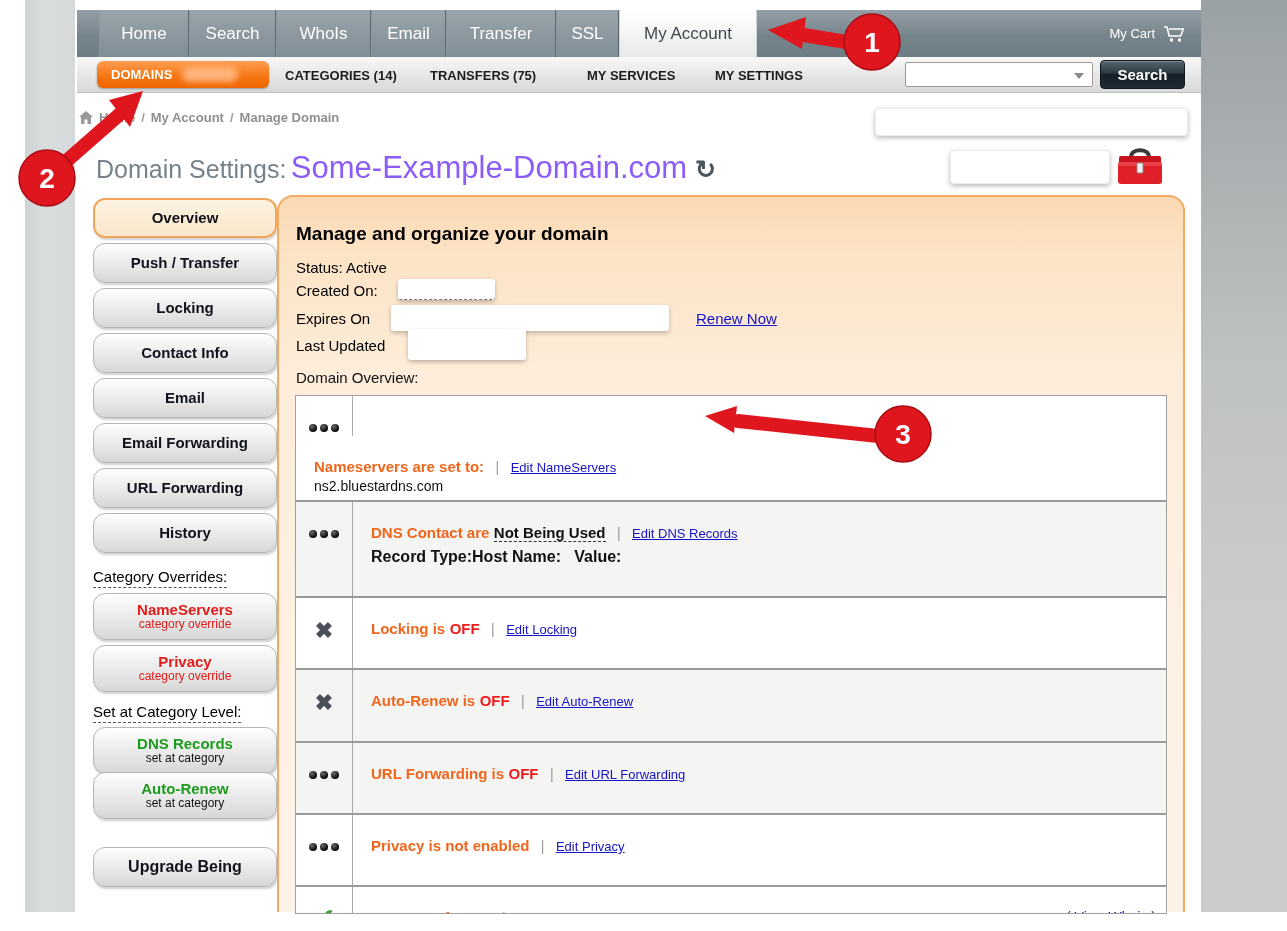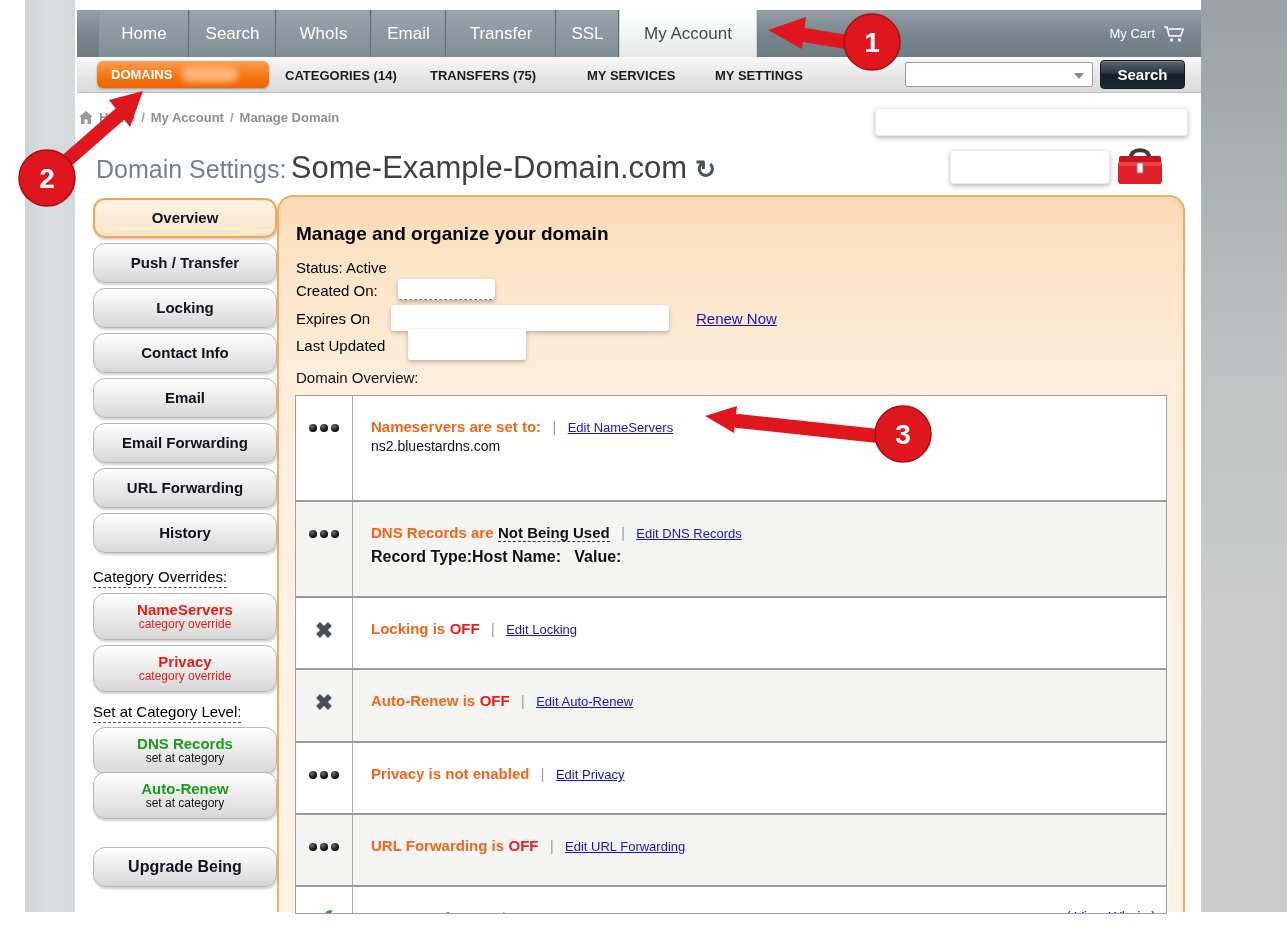--- a/index.html
+++ b/index.html
@@ -31,21 +31,21 @@
 
   
   .breadcrumb { position:absolute; left:2px; top:100px; display:flex; align-items:center; gap:6px; font-size:13px; font-weight:bold; color:#8f8f8f; }
   .crumb { cursor:pointer; }
   .crumb-sep { color:#9f9f9f; }
   .redact { position:absolute; background:#fff; border:1px solid #ececec; border-radius:4px; box-shadow:0 2px 5px rgba(0,0,0,.28); }
   .redact-a { left:798px; top:98px; width:313px; height:28px; }
   .redact-b { left:873px; top:140px; width:160px; height:34px; }
   .title-row { position:absolute; left:19px; top:140px; white-space:nowrap; }
   .title-prefix { font-size:25px; color:#75828c; }
-  .title-domain { font-size:31px; color:#404040; }
+  .title-domain { font-size:31px; color:#8b5cf6; }
   .refresh-icon { font-size:25px; color:#4a545b; font-weight:bold; margin-left:8px; cursor:pointer; }
   .toolbox { position:absolute; left:1038px; top:135px; cursor:pointer; }
 
   
   .side-btn { position:absolute; left:16px; width:184px; height:40px; border:1px solid #b5b5b5; border-radius:12px; background:linear-gradient(180deg,#fefefe,#e9e9e9 55%,#d7d7d7); box-shadow:1px 2px 2px rgba(0,0,0,.18); display:flex; flex-direction:column; align-items:center; justify-content:center; font-weight:bold; font-size:15px; color:#10131c; cursor:pointer; text-align:center; line-height:1.1; }
   .side-btn.active { background:linear-gradient(180deg,#fdf2e1,#fbe7cc); border:2px solid #f1a45c; color:#101018; }
   .side-btn .sub { font-weight:normal; font-size:12px; }
   .side-btn.red { color:#e31d1a; } .side-btn.red .sub { color:#e31d1a; }
   .side-btn.green-title span.t { color:#1d9b1d; } .side-btn.green-title .sub { color:#111; }
   .side-label { position:absolute; left:16px; font-size:15px; color:#000; }
@@ -64,21 +64,21 @@
   .r-updated { left:112px; top:-8px; width:118px; height:31px; }
   .renew { position:absolute; left:400px; top:0px; font-size:15px; color:#1512c8; text-decoration:underline; cursor:pointer; white-space:nowrap; }
   .move-block { position:absolute; right:18px; top:40px; width:160px; text-align:right; }
   .move-label { font-size:14px; font-weight:bold; color:#000; }
   .move-select { margin-top:13px; width:145px; height:26px; background:#fff; border:1px solid #767676; display:flex; align-items:center; justify-content:space-between; padding:0 8px; font-size:14px; color:#222; cursor:pointer; }
   .overview-label { position:absolute; left:17px; top:172px; font-size:15px; color:#111; }
 
   
   .dtable { position:absolute; left:16px; top:198px; width:872px; height:519px; background:#fff; border:1px solid #a0a0a0; overflow:hidden; }
   .drow { position:relative; display:flex; border-top:2px solid #9a9a9a; }
-  .drow:first-child { border-top:none; }
+  .drow:first-child { border-top:none;flex-direction:column; }
   .drow.alt { background:#f4f4f3; }
   .icon-cell { width:57px; flex:none; border-right:1px solid #a8a8a8; display:flex; justify-content:center; padding-top:24px; }
   .content-cell { flex:1; padding:22px 14px 0 18px; position:relative; }
   .row-title { font-size:15px; font-weight:bold; color:#f1661d; }
   .st-red { color:#ee1c1c; } .st-green { color:#1d9b1d; }
   .st-dashed { color:#111; border-bottom:1px dashed #333; }
   .divider { color:#999; margin:0 7px; font-size:14px; }
   .edit-link { font-size:13px; color:#1512c8; text-decoration:underline; cursor:pointer; }
   .ns-line { font-size:14px; color:#111; margin-top:6px; }
   .detail-line { font-size:16px; font-weight:bold; color:#111; margin-top:6px; white-space:pre; }
@@ -244,21 +244,21 @@
 
         <div class="drow alt" style="height:96px">
           <div class="icon-cell">
               <span class="dots">
                 <i></i>
                 <i></i>
                 <i></i>
               </span>
             </div>
           <div class="content-cell">
-            <span class="row-title">DNS Records are</span>
+            <span class="row-title">DNS Contact are</span>
             <span class="row-title st-dashed">Not Being Used</span>
             <span class="divider">|</span>
             <a class="edit-link">Edit DNS Records</a>
             <div class="detail-line">Record Type:Host Name:   Value:</div>
           </div>
         </div>
 
         <div class="drow" style="height:72px">
           <div class="icon-cell">
               <span class="xmark">✖</span>
@@ -276,48 +276,48 @@
               <span class="xmark">✖</span>
             </div>
           <div class="content-cell">
             <span class="row-title">Auto-Renew is</span>
             <span class="row-title st-red">OFF</span>
             <span class="divider">|</span>
             <a class="edit-link">Edit Auto-Renew</a>
           </div>
         </div>
 
-        <div class="drow" style="height:72px">
-          <div class="icon-cell">
-              <span class="dots">
-                <i></i>
-                <i></i>
-                <i></i>
-              </span>
-            </div>
-          <div class="content-cell">
-            <span class="row-title">Privacy is not enabled</span>
-            <span class="divider">|</span>
-            <a class="edit-link">Edit Privacy</a>
-          </div>
-        </div>
-
         <div class="drow alt" style="height:72px">
           <div class="icon-cell">
               <span class="dots">
                 <i></i>
                 <i></i>
                 <i></i>
               </span>
             </div>
           <div class="content-cell">
             <span class="row-title">URL Forwarding is</span>
             <span class="row-title st-red">OFF</span>
             <span class="divider">|</span>
             <a class="edit-link">Edit URL Forwarding</a>
+          </div>
+        </div>
+
+        <div class="drow" style="height:72px">
+          <div class="icon-cell">
+              <span class="dots">
+                <i></i>
+                <i></i>
+                <i></i>
+              </span>
+            </div>
+          <div class="content-cell">
+            <span class="row-title">Privacy is not enabled</span>
+            <span class="divider">|</span>
+            <a class="edit-link">Edit Privacy</a>
           </div>
         </div>
 
         <div class="drow" style="height:130px">
           <div class="icon-cell">
               <span class="checkmark">✔</span>
             </div>
           <div class="content-cell">
             <span class="row-title">Contact Info</span>
             <span class="row-title st-green">ON:</span>

